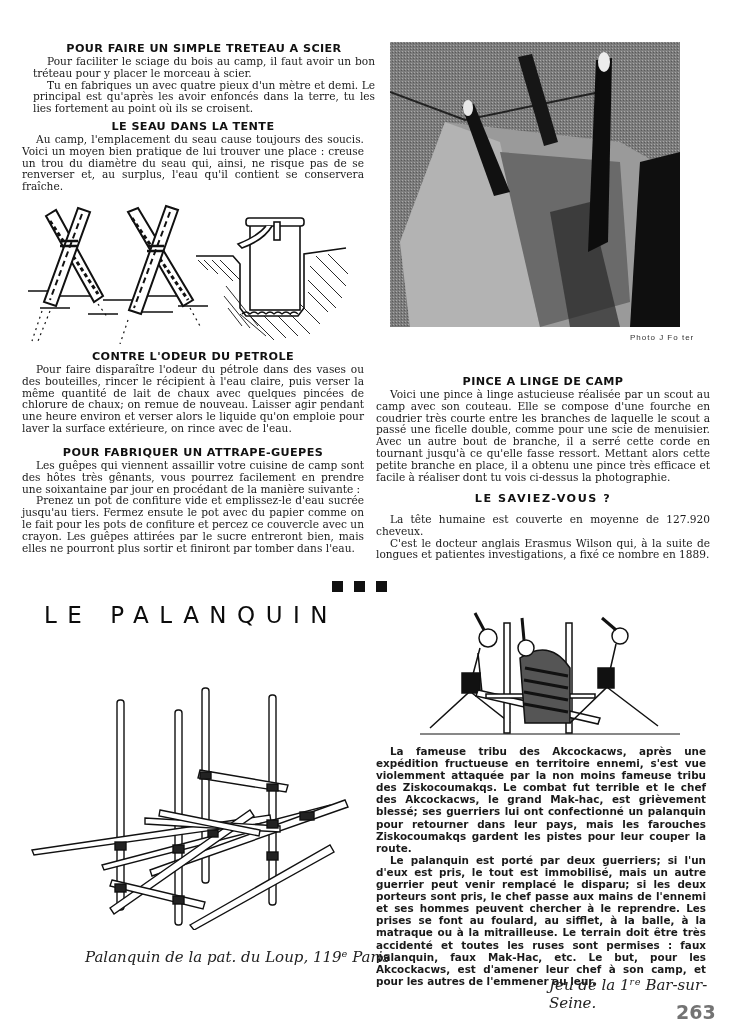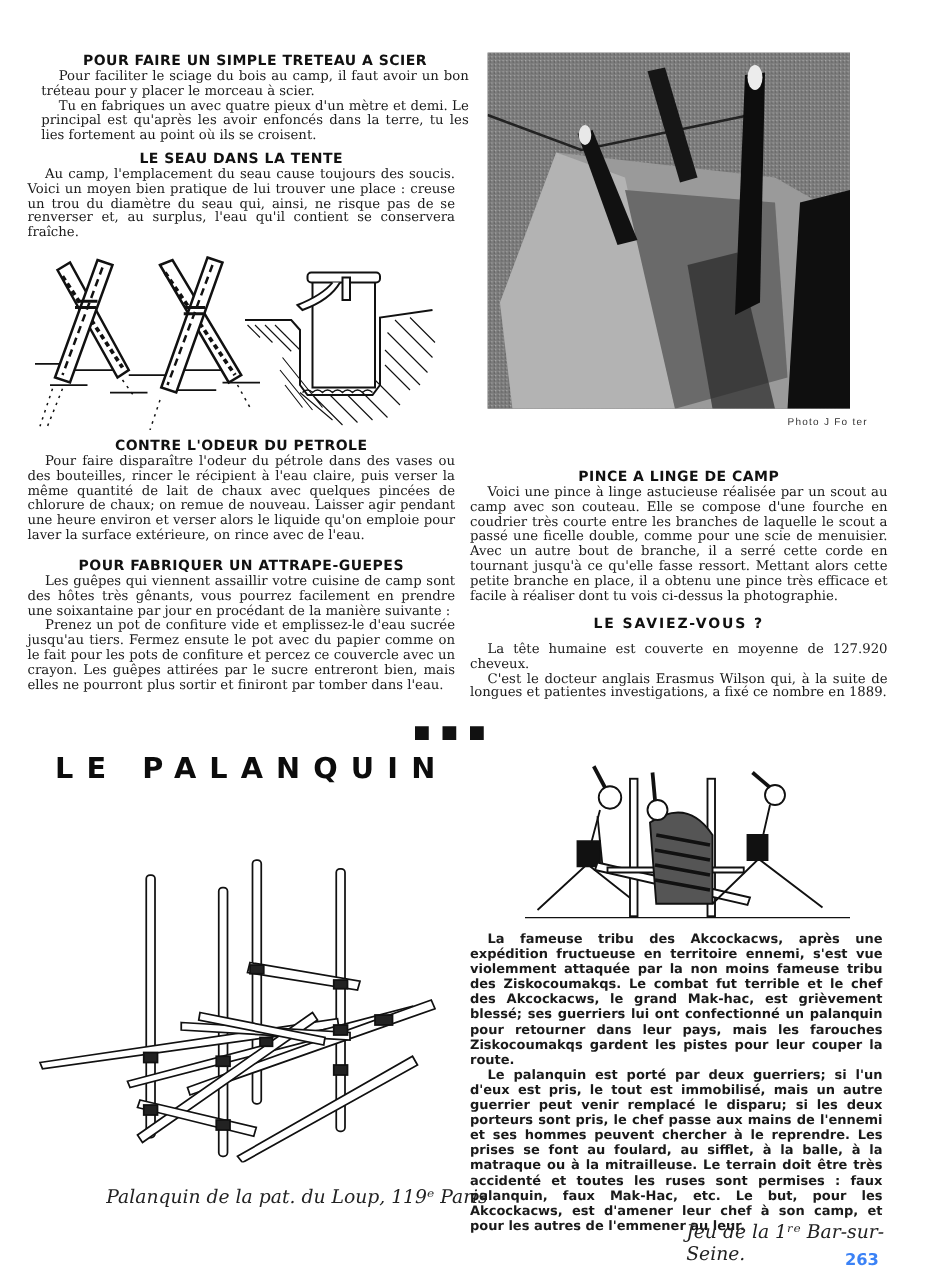--- a/index.html
+++ b/index.html
@@ -21,31 +21,31 @@
   }
   .body-txt p { margin: 0; text-indent: 14px; }
   .sans-txt {
     font-family: "DejaVu Sans", "Liberation Sans", sans-serif;
     font-size: 10.4px; line-height: 12.1px; text-align: justify; margin: 0;
     font-weight: bold; color: #1a1a1a;
   }
   .sans-txt p { margin: 0; text-indent: 14px; }
   .bigtitle {
     font-family: "DejaVu Sans", "Liberation Sans", sans-serif;
-    font-weight: bold; font-size: 23px; letter-spacing: 6.2px; color: #0c0c0c;
+    font-weight: normal; font-size: 23px; letter-spacing: 6.2px; color: #0c0c0c;
     line-height: 34px; margin: 0; white-space: nowrap;
   }
   .caption {
     font-family: "DejaVu Serif", "Liberation Serif", serif;
     font-style: italic; font-size: 15px; color: #222;
   }
   .square { width: 11px; height: 11px; background: #111; display: inline-block; margin-right: 11px; }
   .photo { background: #8a8a8a; overflow: hidden; }
   .credit { font-family: Liberation Sans, sans-serif; font-size: 8px; letter-spacing: 1px; color: #333; padding-left: 20px; }
-  .pagenum { font-family: "DejaVu Sans", "Liberation Sans", sans-serif; font-weight: bold; font-size: 13px; color: #3b82f6; }
+  .pagenum { font-family: "DejaVu Sans", "Liberation Sans", sans-serif; font-weight: bold; font-size: 19px; color: #737373; }
 </style>
 </head>
 <body>
 
 <div class="abs" style="left:33px; top:42px; width:342px;">
   <h2 class="hdr">POUR FAIRE UN SIMPLE TRETEAU A SCIER</h2>
   <div class="body-txt">
     <p>Pour faciliter le sciage du bois au camp, il faut avoir un bon tréteau pour y placer le morceau à scier.</p>
     <p>Tu en fabriques un avec quatre pieux d'un mètre et demi. Le principal est qu'après les avoir enfoncés dans la terre, tu les lies fortement au point où ils se croisent.</p>
   </div>

